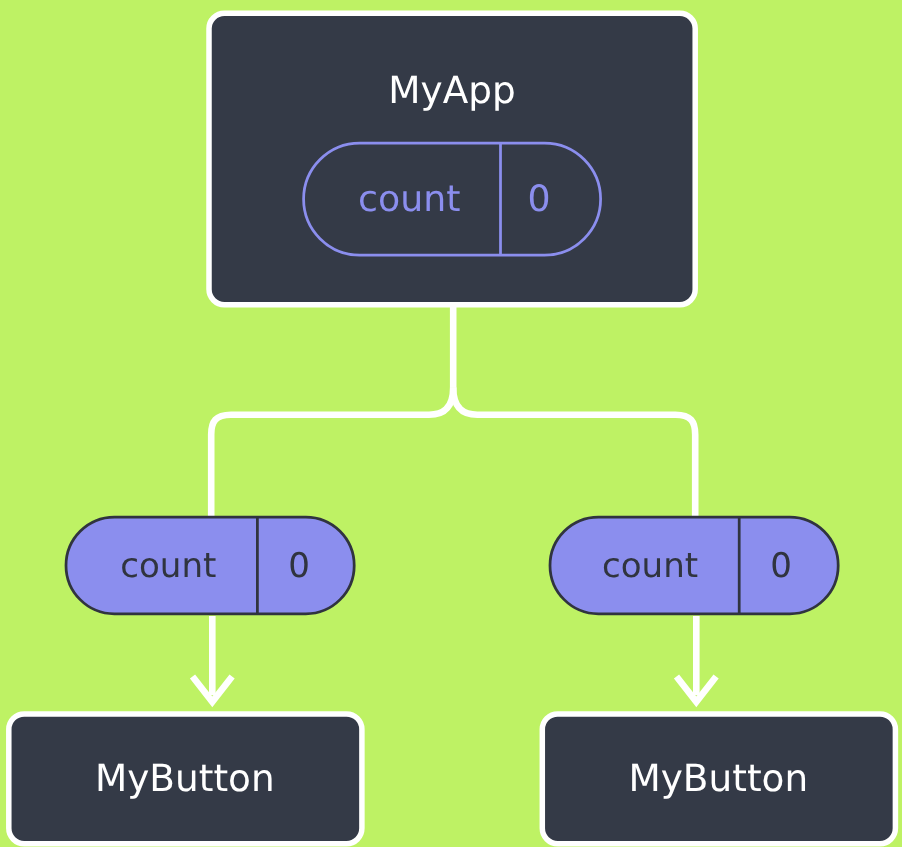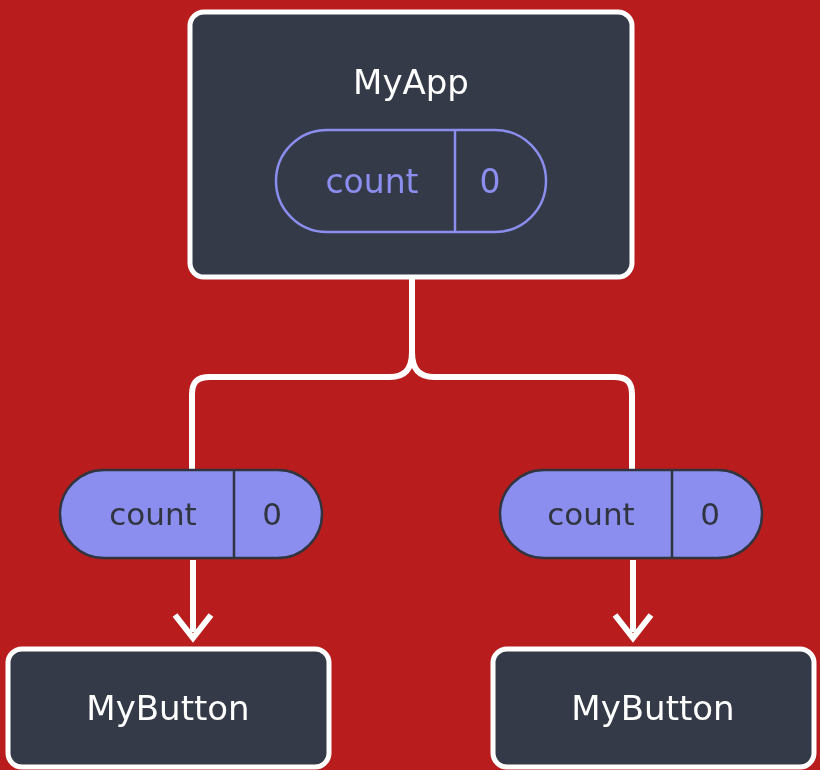--- a/index.html
+++ b/index.html
@@ -5,21 +5,21 @@
 <style>
   html, body {
     margin: 0;
     padding: 0;
     background: #000000;
   }
   #canvas {
     position: relative;
     width: 820px;
     height: 770px;
-    background: #b91c1c;
+    background: #bef264;
     overflow: hidden;
     font-family: "DejaVu Sans", "Liberation Sans", sans-serif;
     text-align: right;
   }
   svg.layer {
     position: absolute;
     left: 0;
     top: 0;
     width: 820px;
     height: 770px;

